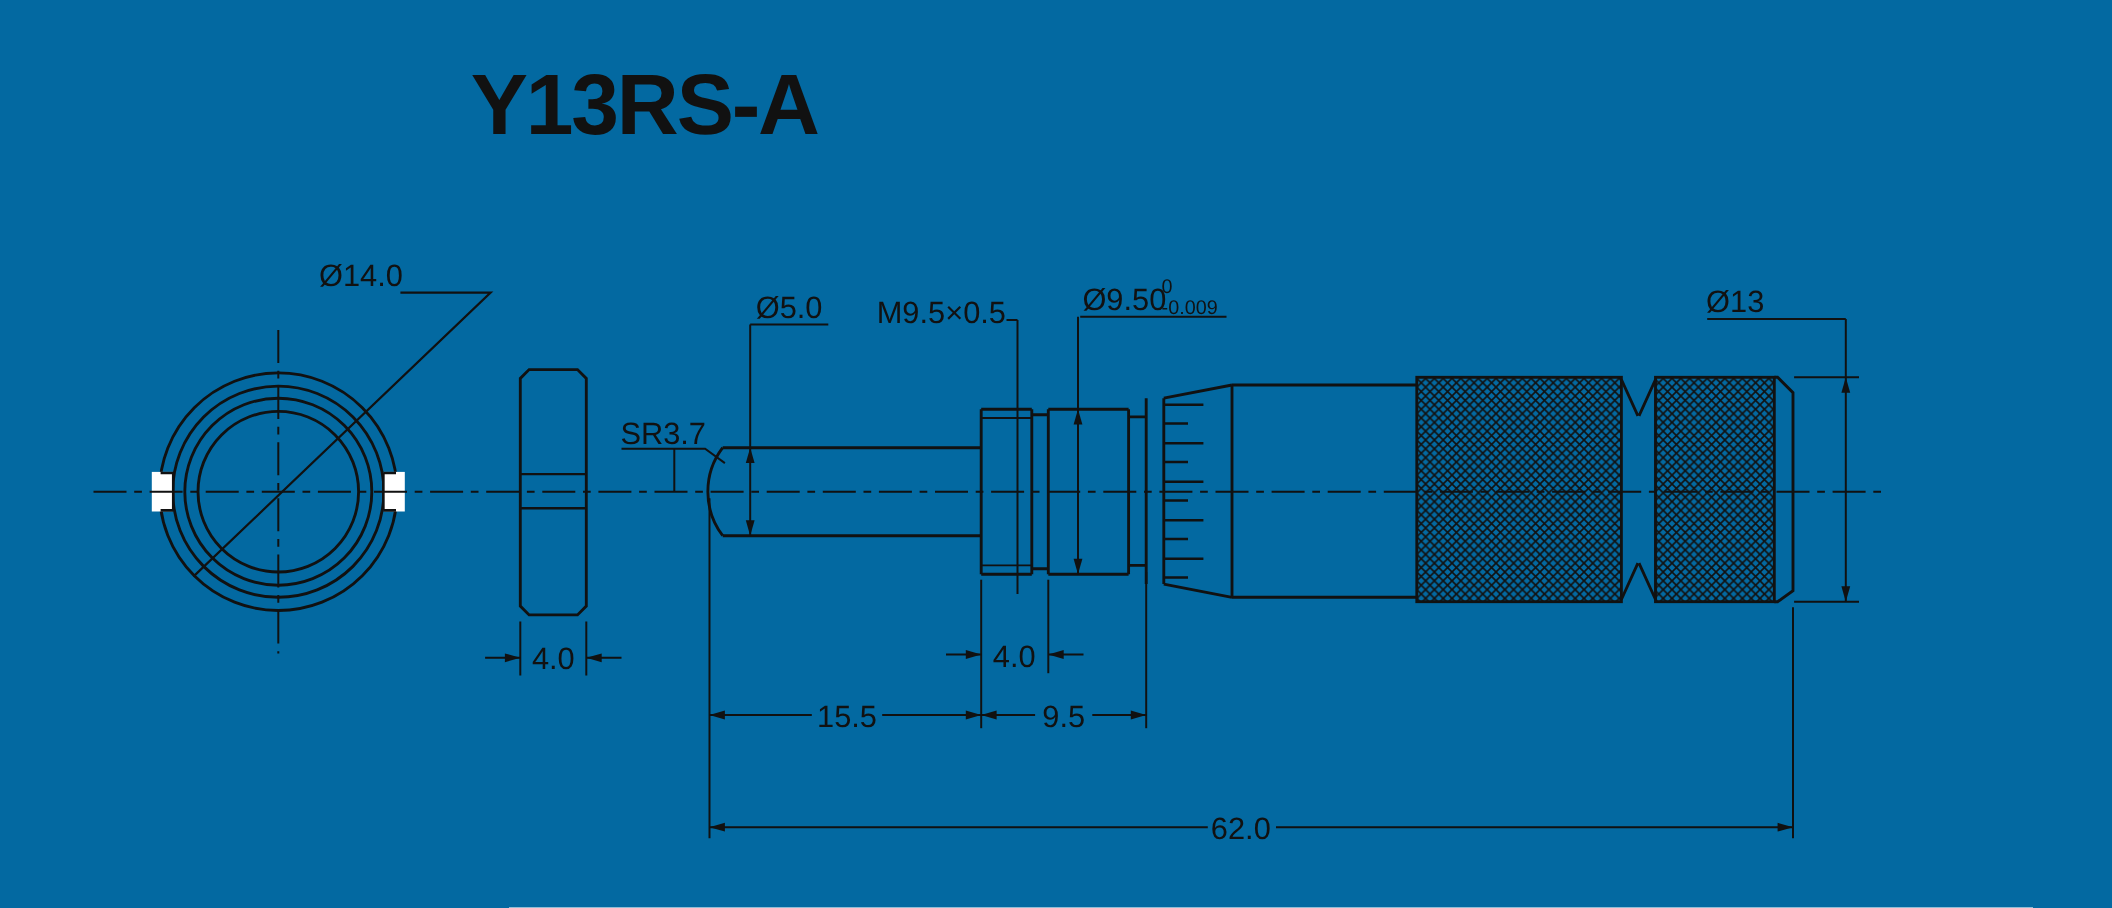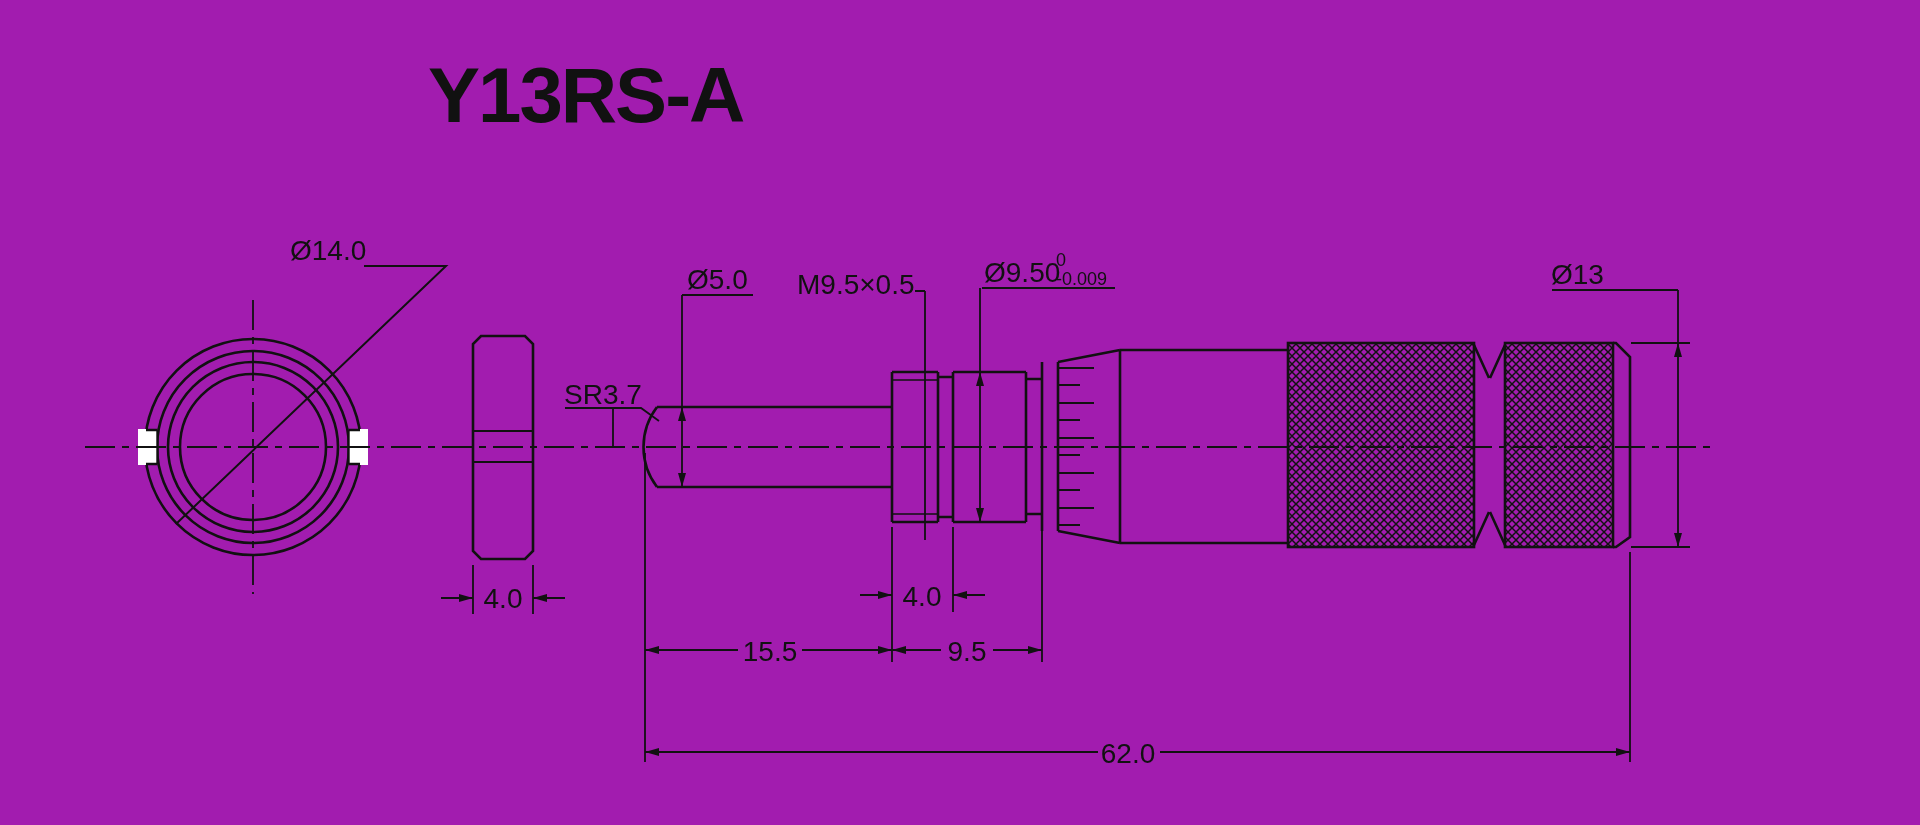--- a/index.html
+++ b/index.html
@@ -1,16 +1,16 @@
 <!DOCTYPE html>
 <html><head>
 <meta charset="utf-8">
 <style>
   html,body{margin:0;padding:0;background:#fff;}
-  .canvas{position:relative;width:1920px;height:825px;background:#a21caf;overflow:hidden;
+  .canvas{position:relative;width:1920px;height:825px;background:#0369a1;overflow:hidden;
           font-family:"Liberation Sans",sans-serif;}
   svg{position:absolute;left:0;top:0;}
   svg text{font-family:"Liberation Sans",sans-serif;fill:#111;}
   .dim-text{font-size:28px;}
   .tol-text{font-size:18px;}
   .title-text{font-size:78px;font-weight:bold;letter-spacing:-2px;}
   .watermark{position:absolute;left:110px;top:370px;z-index:5;
              font-size:100px;font-weight:bold;letter-spacing:6px;white-space:nowrap;
              color:rgba(195,195,195,0.55);pointer-events:none;
              font-family:"Liberation Sans",sans-serif;}

